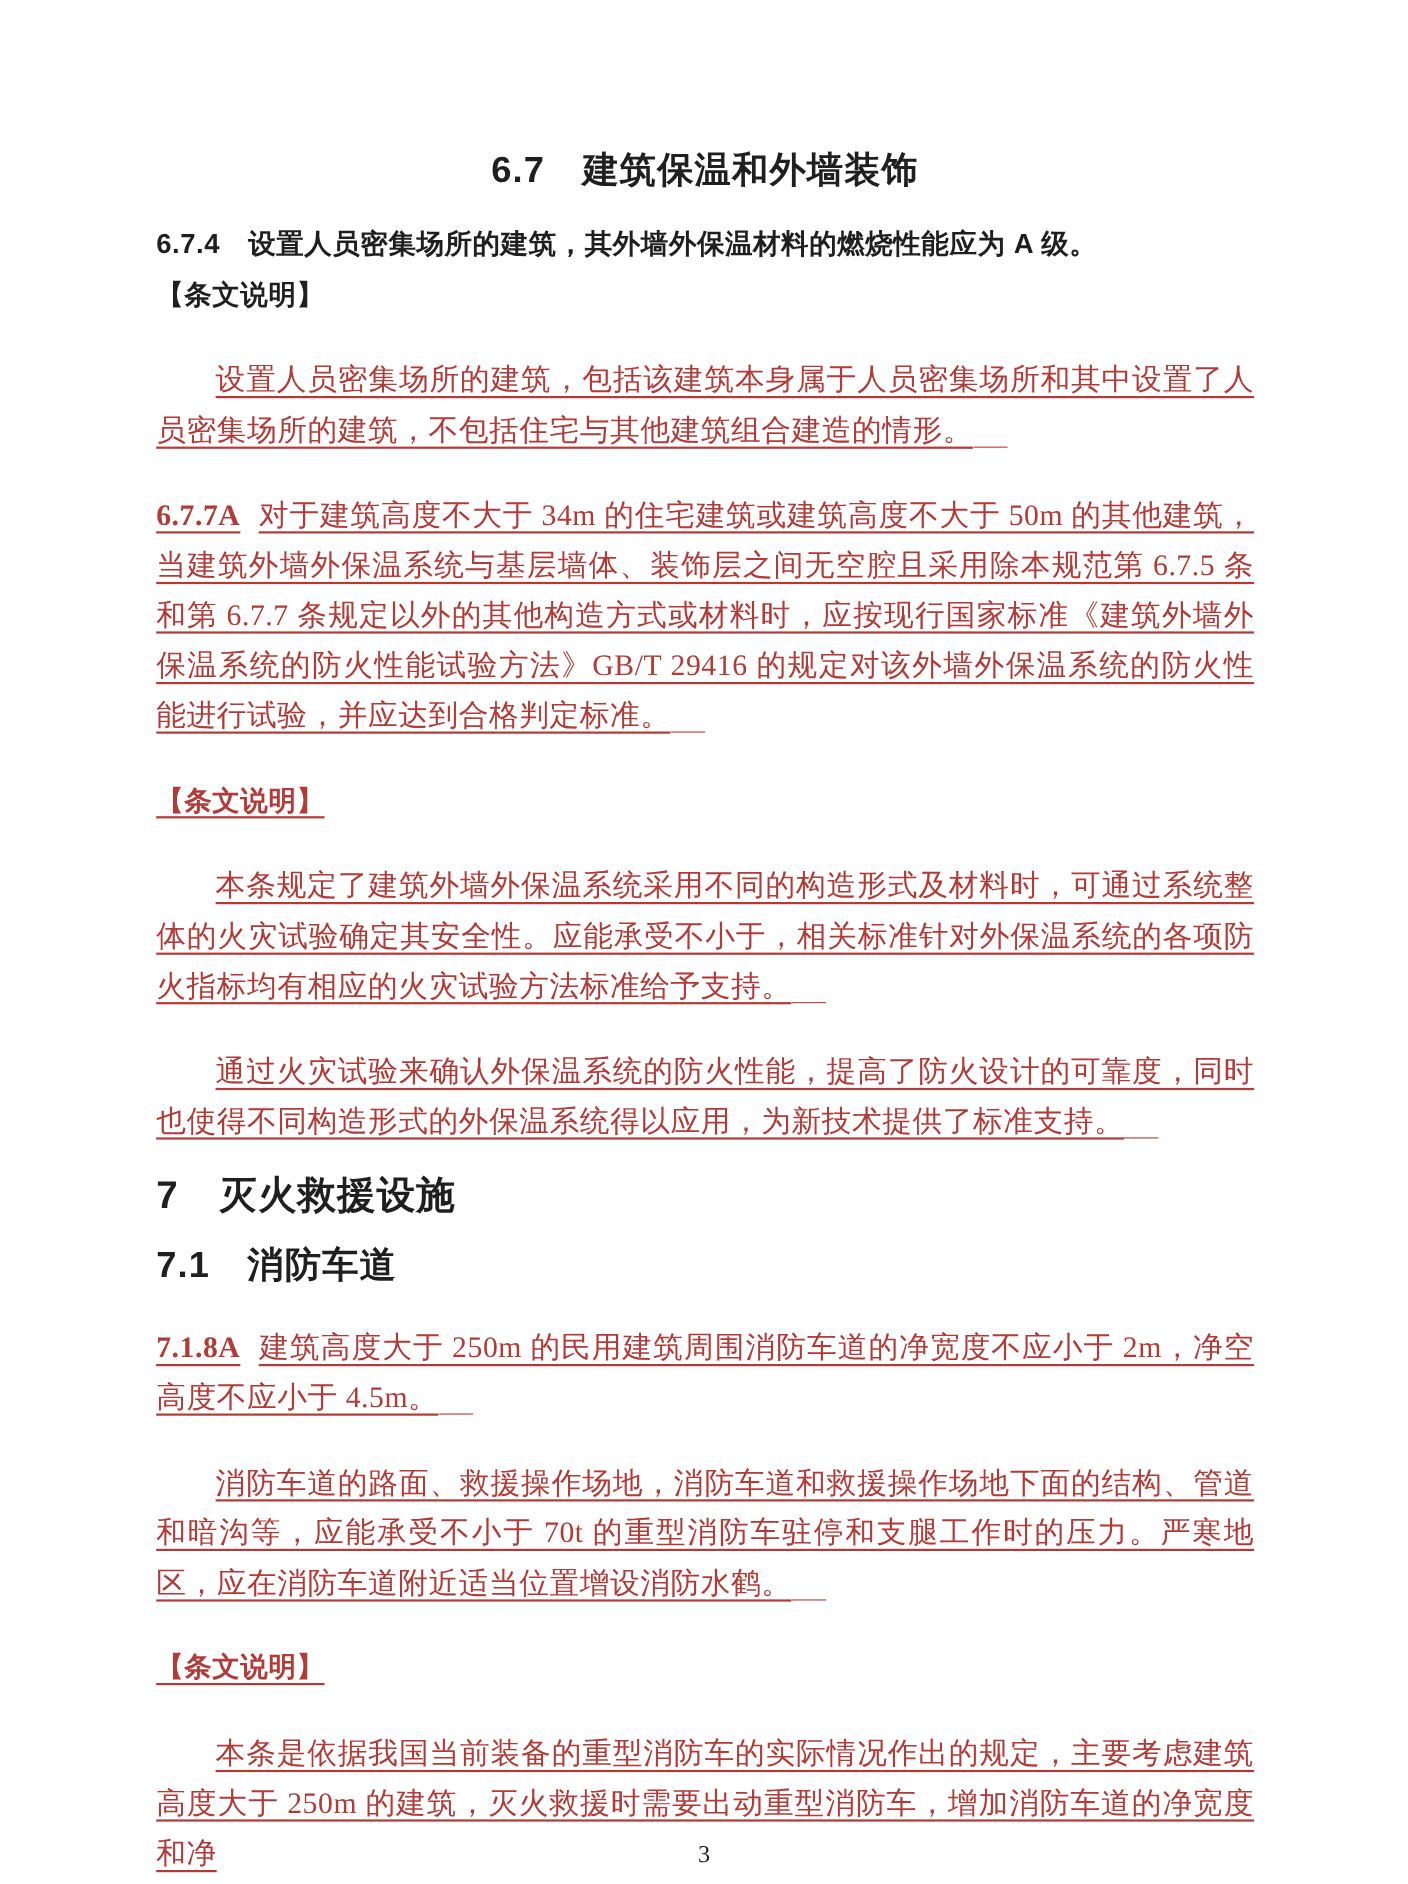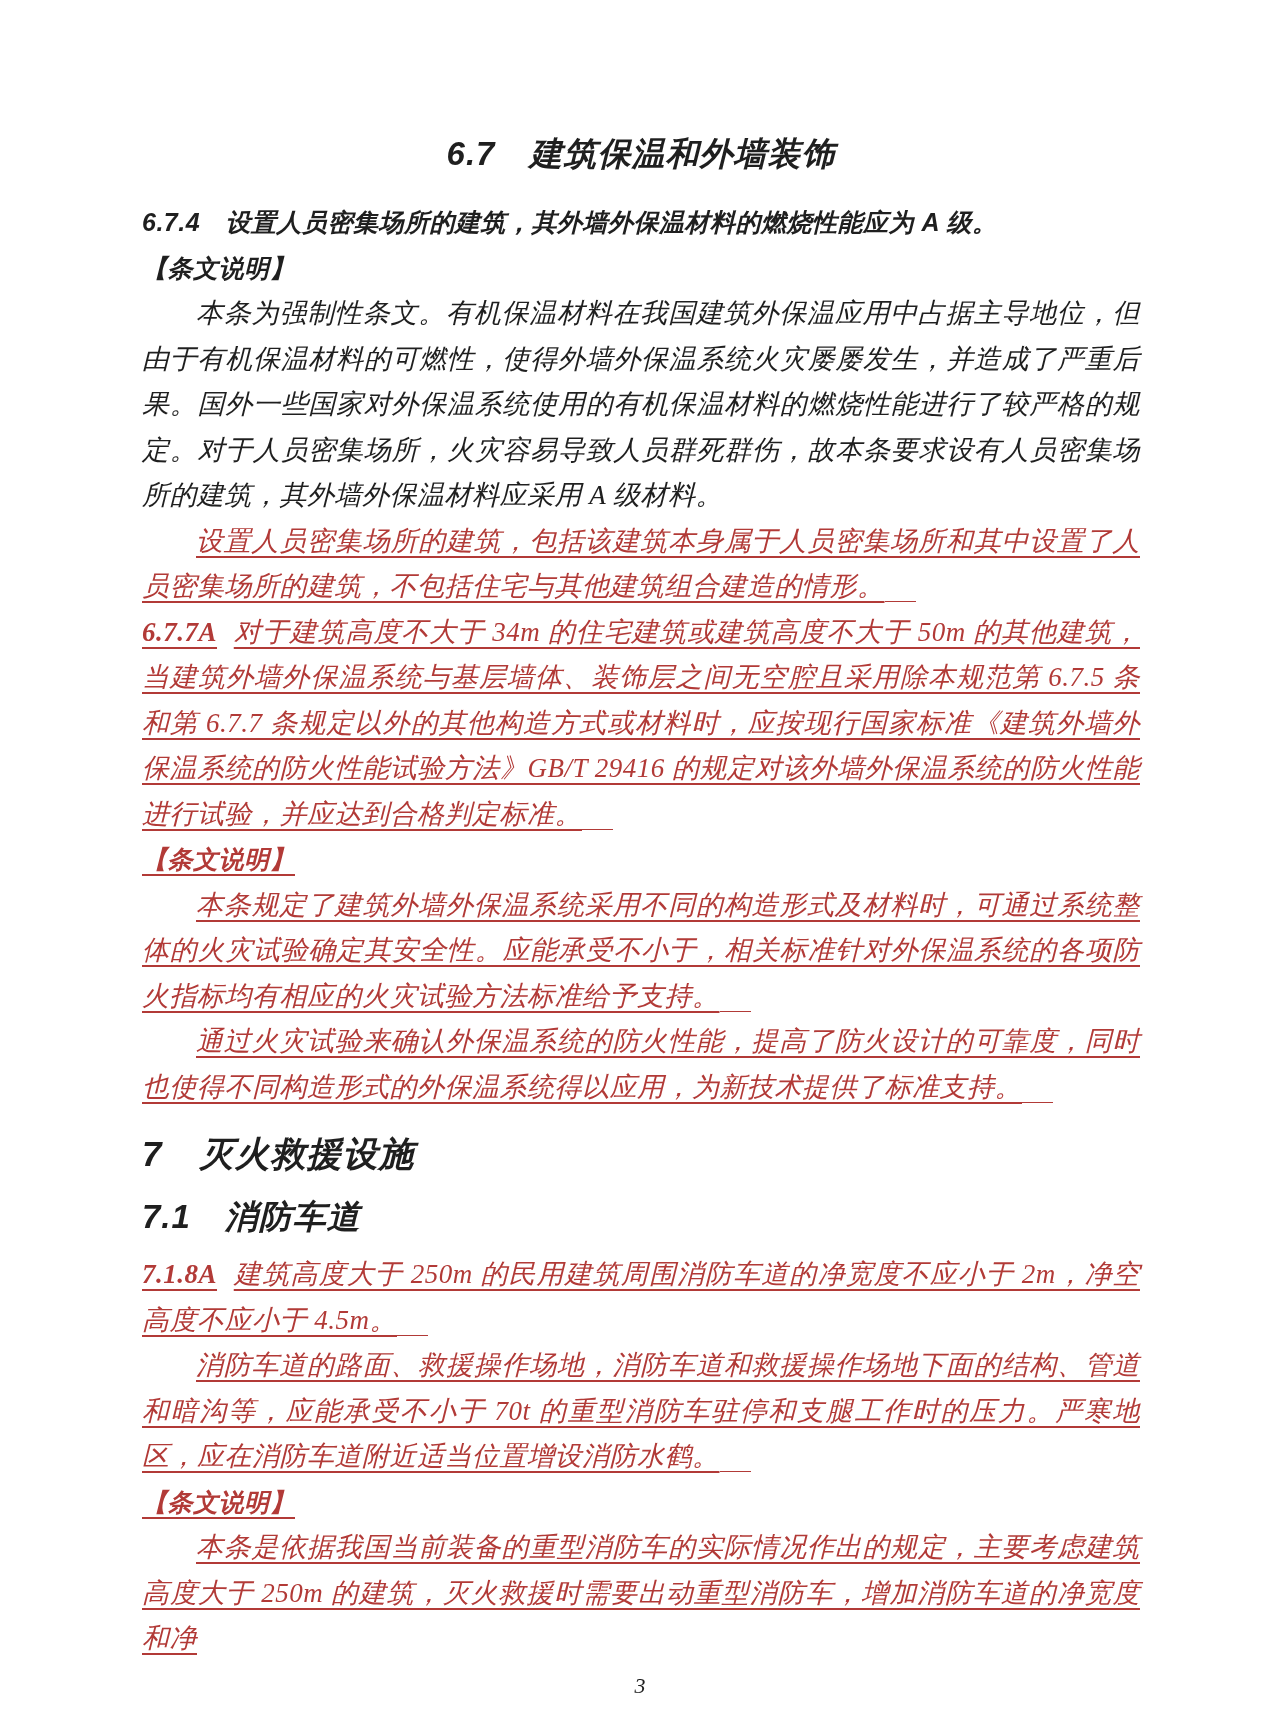--- a/index.html
+++ b/index.html
@@ -1,21 +1,21 @@
 <!DOCTYPE html>
 <html lang="zh"><head>
 <meta charset="utf-8">
 <style>
   :root{
     --ink:#1f1f1f;
     --red:#b23a37;
     --page-w:1280px;
     --page-h:1713px;
   }
-  *{box-sizing:border-box;font-style:italic;}
+  *{box-sizing:border-box;}
   html,body{margin:0;padding:0;}
   body{
     width:var(--page-w);
     height:var(--page-h);
     background:#ffffff;
     color:var(--ink);
     font-family:"Liberation Serif","DejaVu Serif",serif;
     overflow:hidden;
     position:relative;
   }
@@ -45,20 +45,21 @@
   }
   .note-label-black{
     font-size:25px;
   }
   
   .red{color:var(--red);}
   .ins{
     text-decoration:underline;
     text-decoration-thickness:1.6px;
     text-underline-offset:6px;
+    margin-top:32px;
   }
   
   .tail::after{
     content:"";
     display:inline-block;
     width:1.15em;
     height:0.9em;
     border-bottom:1.6px solid currentColor;
     vertical-align:-0.26em;
   }
@@ -109,21 +110,20 @@
 <body>
 
 <div class="page">
 
   <div class="h-sub">6.7　建筑保温和外墙装饰</div>
 
   <p class="bold-sans clause-black">6.7.4　设置人员密集场所的建筑，其外墙外保温材料的燃烧性能应为 A 级。</p>
 
   <p class="bold-sans note-label-black">【条文说明】</p>
 
-  <p class="indent">本条为强制性条文。有机保温材料在我国建筑外保温应用中占据主导地位，但由于有机保温材料的可燃性，使得外墙外保温系统火灾屡屡发生，并造成了严重后果。国外一些国家对外保温系统使用的有机保温材料的燃烧性能进行了较严格的规定。对于人员密集场所，火灾容易导致人员群死群伤，故本条要求设有人员密集场所的建筑，其外墙外保温材料应采用 A 级材料。</p>
 
   <p class="indent red ins tail">设置人员密集场所的建筑，包括该建筑本身属于人员密集场所和其中设置了人员密集场所的建筑，不包括住宅与其他建筑组合建造的情形。</p>
 
   <p class="red ins tail"><span class="clause-num">6.7.7A</span><span>对于建筑高度不大于 34m 的住宅建筑或建筑高度不大于 50m 的其他建筑，当建筑外墙外保温系统与基层墙体、装饰层之间无空腔且采用除本规范第 6.7.5 条和第 6.7.7 条规定以外的其他构造方式或材料时，应按现行国家标准《建筑外墙外保温系统的防火性能试验方法》GB/T 29416 的规定对该外墙外保温系统的防火性能进行试验，并应达到合格判定标准。</span></p>
 
   <p class="bold-sans note-label-black red ins">【条文说明】</p>
 
   <p class="indent red ins tail">本条规定了建筑外墙外保温系统采用不同的构造形式及材料时，可通过系统整体的火灾试验确定其安全性。应能承受不小于，相关标准针对外保温系统的各项防火指标均有相应的火灾试验方法标准给予支持。</p>
 
   <p class="indent red ins tail">通过火灾试验来确认外保温系统的防火性能，提高了防火设计的可靠度，同时也使得不同构造形式的外保温系统得以应用，为新技术提供了标准支持。</p>

